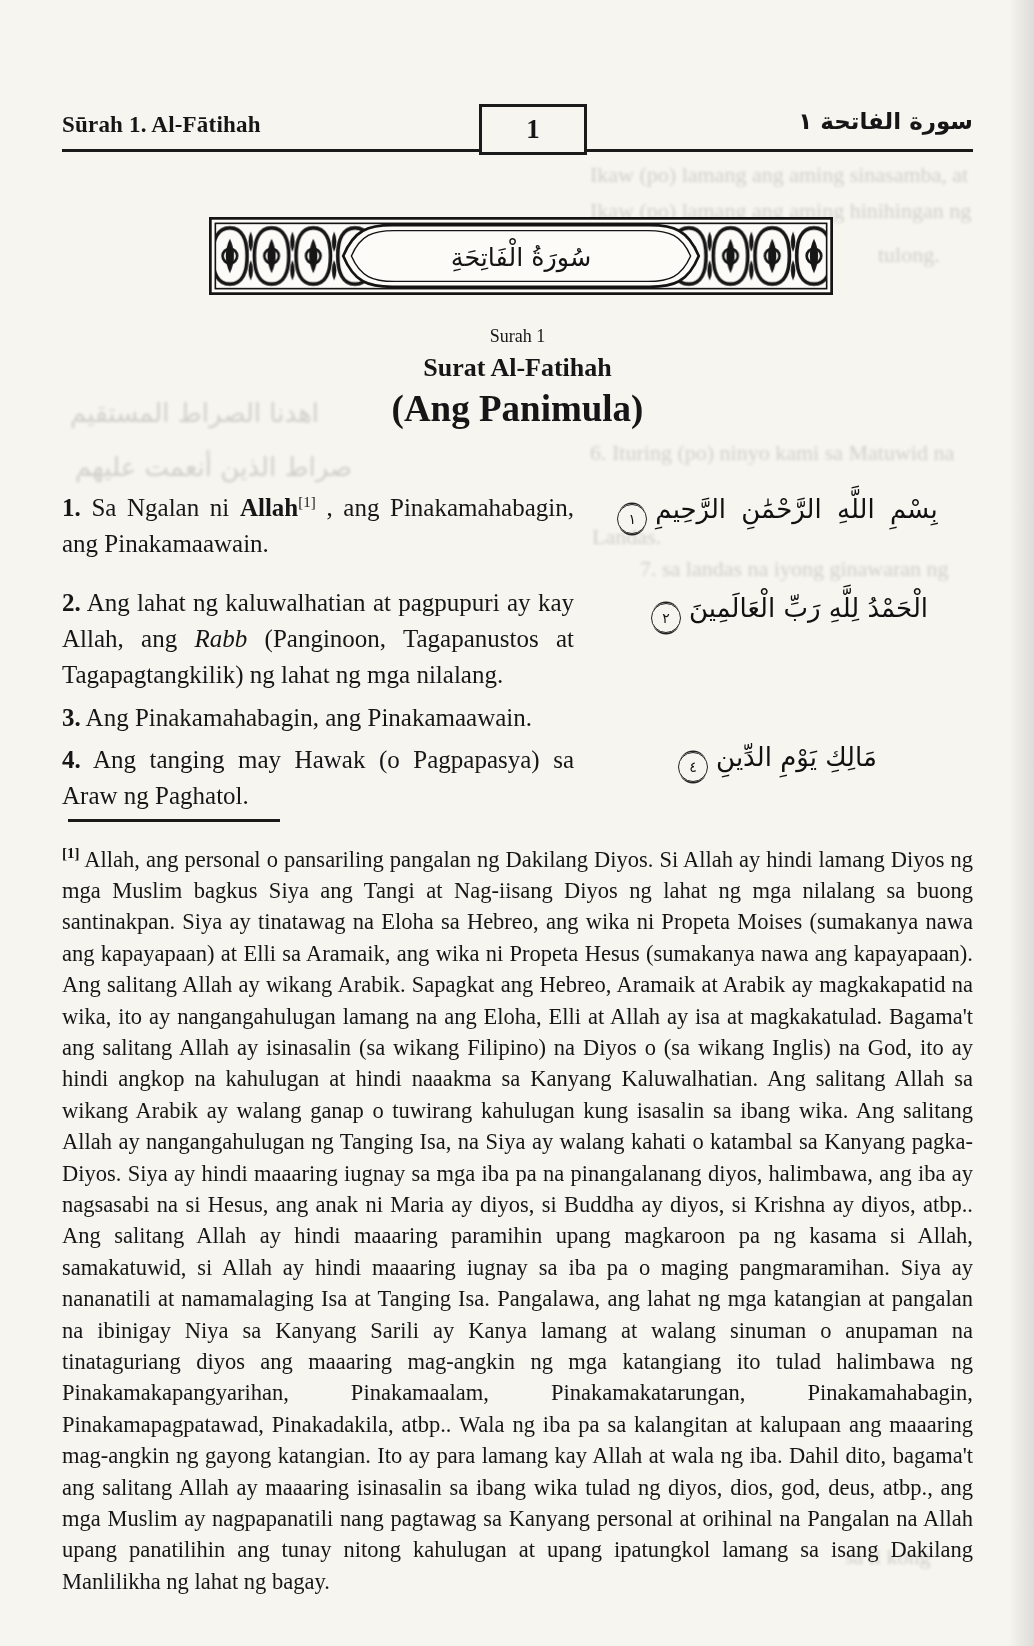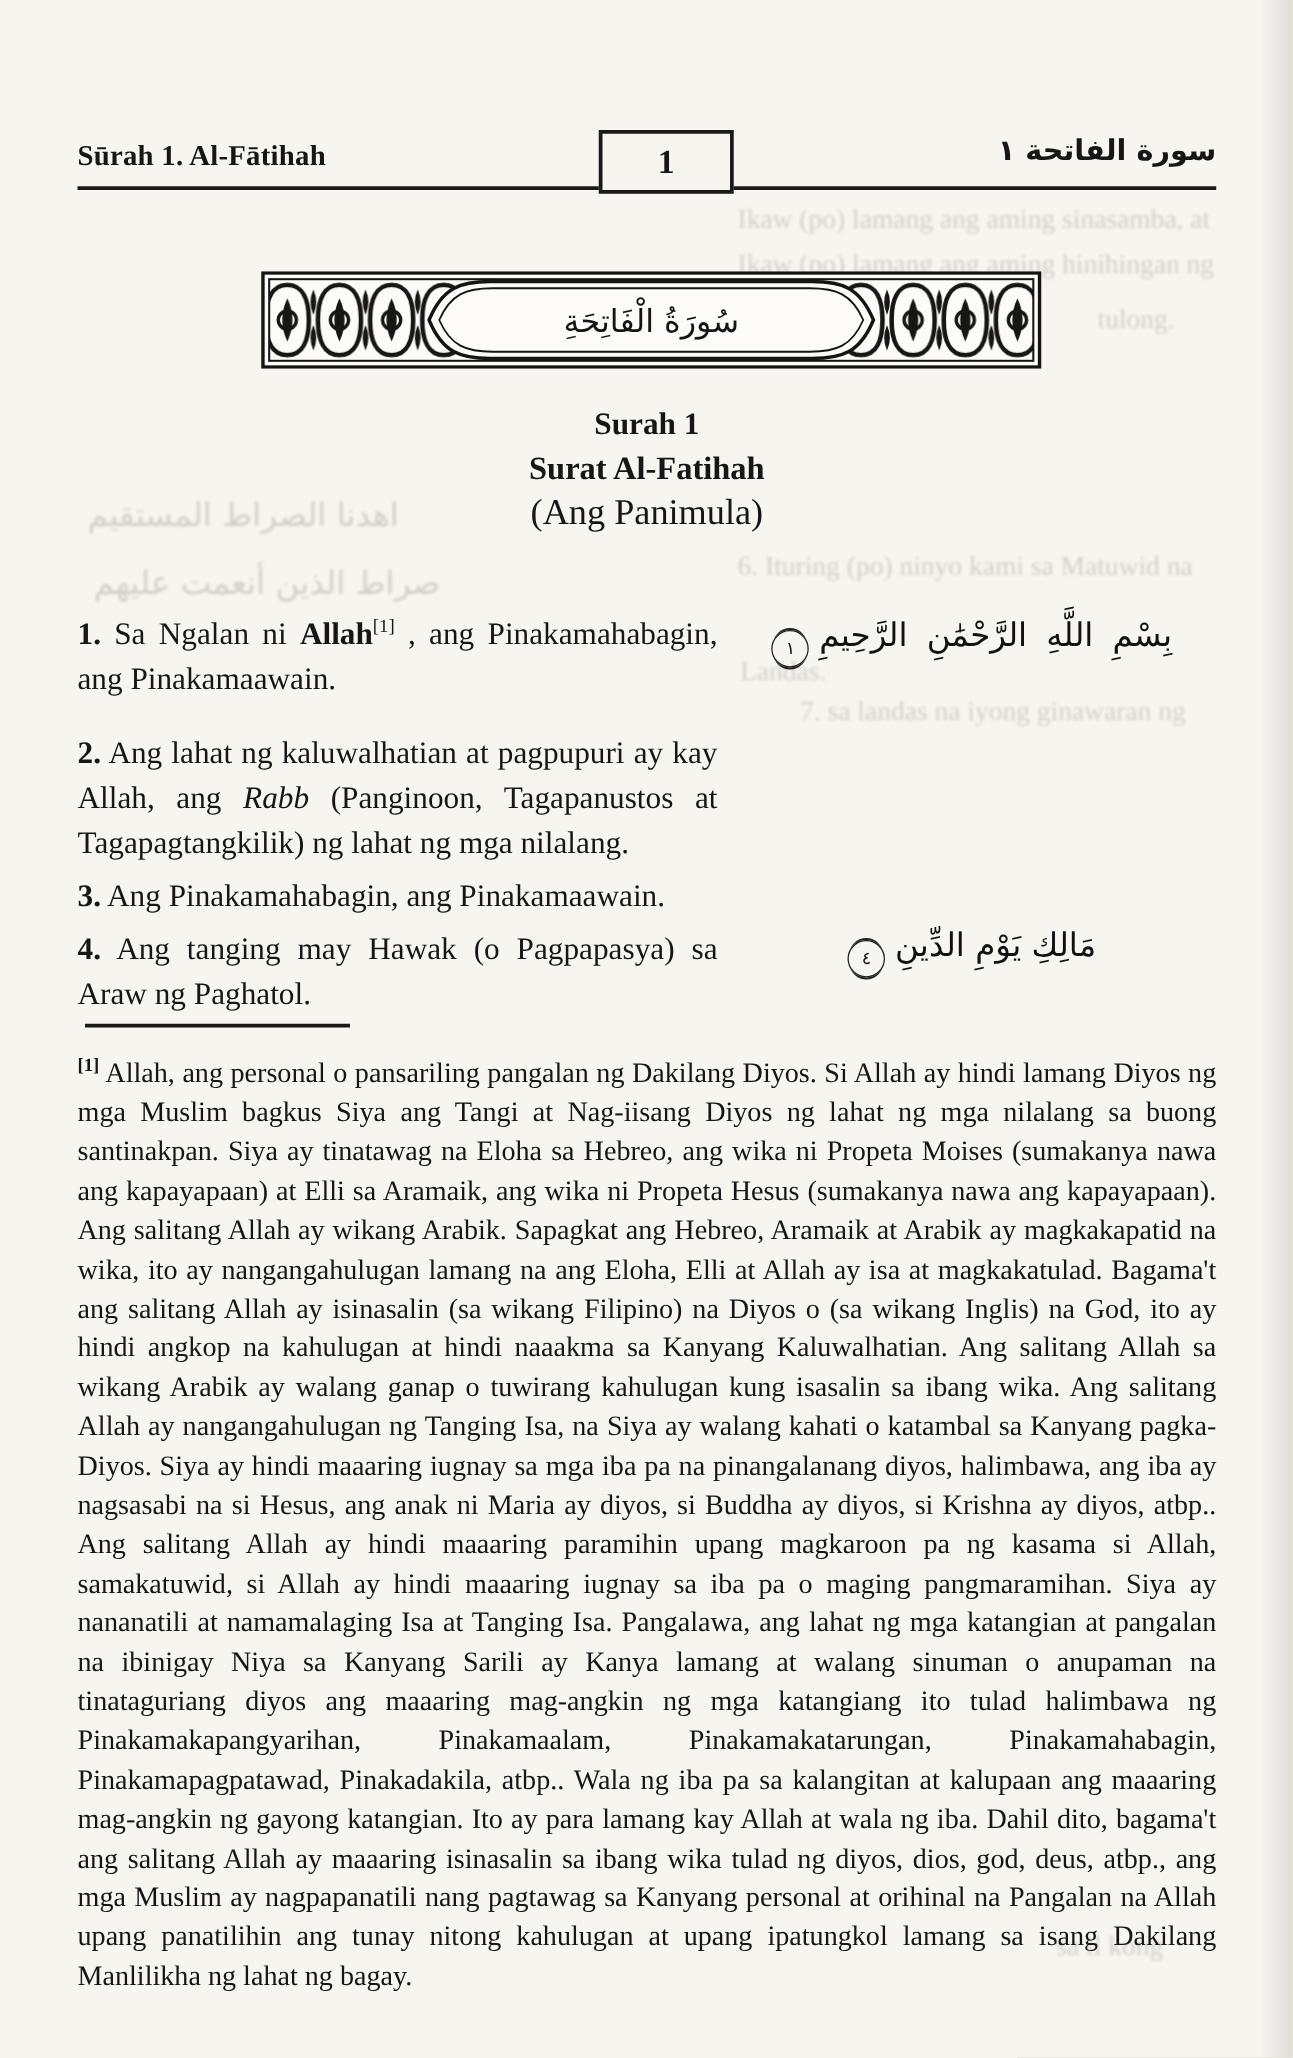--- a/index.html
+++ b/index.html
@@ -23,23 +23,23 @@
            background:#f6f5f0;z-index:3;display:flex;align-items:center;justify-content:center;
            font:700 27px "Liberation Serif",serif;}
 
   
   .banner{position:absolute;left:177px;top:217px;width:688px;height:78px;z-index:2;}
   .banner svg{display:block;width:100%;height:100%;}
 
   
   .titleblock{position:absolute;left:62px;top:326px;width:911px;text-align:center;z-index:2;
               font-family:"Liberation Serif",serif;}
-  .t1{font-size:25px;font-weight:700;text-align:center;}
+  .t1{font-size:18px;font-weight:400;text-align:center;}
   .t2{font-size:26px;font-weight:700;margin-top:6px;}
-  .t3{font-size:29px;font-weight:400;margin-top:4px;}
+  .t3{font-size:37px;font-weight:700;margin-top:4px;}
 
   
   .verses{position:absolute;left:62px;top:490px;width:911px;z-index:2;}
   .vrow{display:flex;align-items:flex-start;}
   .vtext{width:512px;font:25px/36px "Liberation Serif",serif;text-align:justify;}
   .vnum{font-weight:700;}
   .it{font-style:italic;}
   .bd{font-weight:700;}
   sup.ref{font-size:15px;line-height:0;vertical-align:super;}
   .var{flex:1;direction:rtl;text-align:center;font:26px/38px "DejaVu Sans",sans-serif;color:#111;}
@@ -110,20 +110,21 @@
 
   <div class="verses">
 
     <div class="vrow mb-v1">
       <div class="vtext"><span class="vnum">1.</span><span> Sa Ngalan ni </span><span class="bd">Allah</span><sup class="ref">[1]</sup><span> , ang Pinakamahabagin, ang Pinakamaawain.</span></div>
       <div class="var ar-v1"><span>بِسْمِ اللَّهِ الرَّحْمَٰنِ الرَّحِيمِ</span><span class="ayah">١</span></div>
     </div>
 
     <div class="vrow mb-v2">
       <div class="vtext"><span class="vnum">2.</span><span> Ang lahat ng kaluwalhatian at pagpupuri ay kay Allah, ang </span><span class="it">Rabb</span><span> (Panginoon, Tagapanustos at Tagapagtangkilik) ng lahat ng mga nilalang.</span></div>
+      <div class="var ar-v2"><span>الْحَمْدُ لِلَّهِ رَبِّ الْعَالَمِينَ</span><span class="ayah">٢</span></div>
     </div>
 
     <div class="vrow mb-v3">
       <div class="vtext"><span class="vnum">3.</span><span> Ang Pinakamahabagin, ang Pinakamaawain.</span></div>
     </div>
 
     <div class="vrow">
       <div class="vtext"><span class="vnum">4.</span><span> Ang tanging may Hawak (o Pagpapasya) sa Araw ng Paghatol.</span></div>
       <div class="var ar-v4"><span>مَالِكِ يَوْمِ الدِّينِ</span><span class="ayah">٤</span></div>
     </div>

